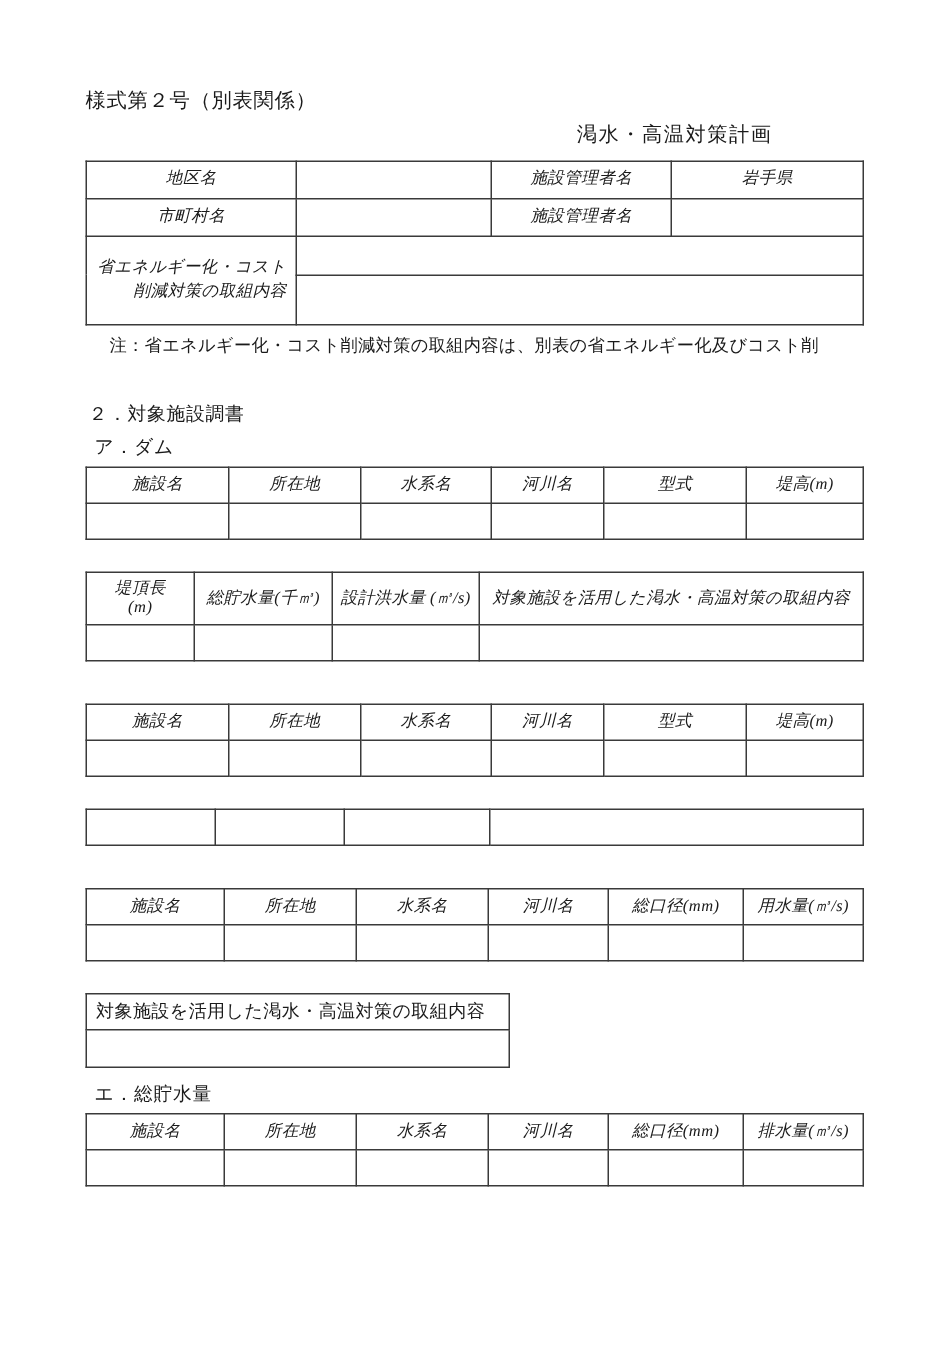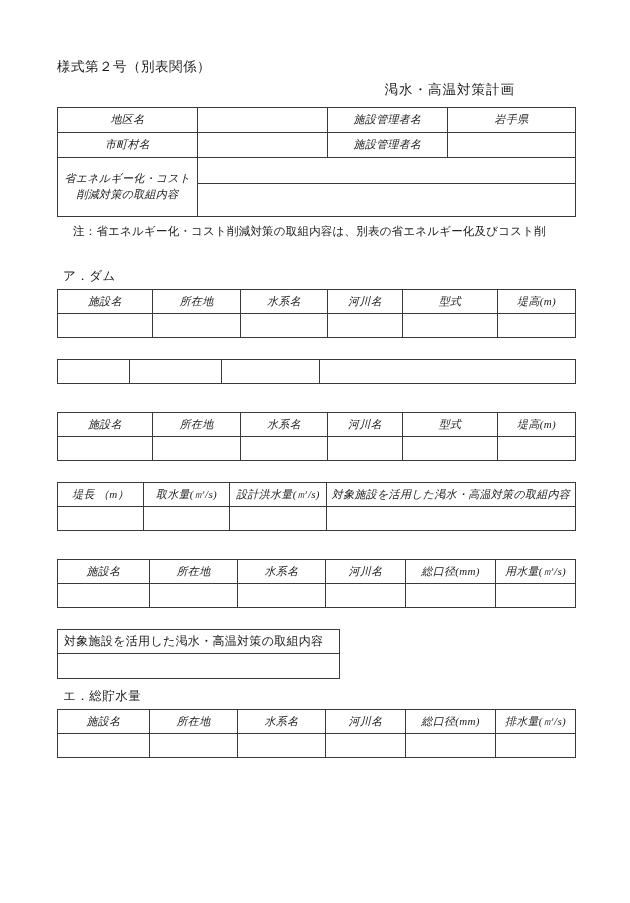--- a/index.html
+++ b/index.html
@@ -72,20 +72,21 @@
   }
   .tall td { height: 26px; }
 
   
   table.overview { width: 518px; }
   table.overview td { height: 22px; }
   table.overview td.label-merge {
     height: 54px;
     line-height: 1.45;
     padding: 2px 6px;
+    text-align: right;
   }
 
   
   .note {
     font-size: 11.5px;
     line-height: 1.5;
     letter-spacing: .2px;
     margin: 6px 0 0 0;
     padding-left: 42px;
     text-indent: -26px;
@@ -157,20 +158,21 @@
       </tr>
     </tbody>
   </table>
 
   <p class="note">
     <span>注：省エネルギー化・コスト削減対策の取組内容は、別表の省エネルギー化及びコスト削</span>
   </p>
 
   <div class="gap-lg"></div>
 
+  <div class="section-heading">２．対象施設調書</div>
 
   <div class="sub-heading">ア．ダム</div>
 
   <table class="grid">
     <colgroup>
       <col style="width:95px">
         <col style="width:88px">
         <col style="width:87px">
         <col style="width:75px">
         <col style="width:95px">
@@ -199,20 +201,29 @@
   <div class="gap-md"></div>
 
   <table class="grid">
     <colgroup>
       <col style="width:72px">
         <col style="width:92px">
         <col style="width:98px">
         <col style="width:256px">
     </colgroup>
     <tbody>
+      <tr>
+        <td class="two-line" style="height:32px">
+          <span>堤頂長</span><br>
+          <span>(m)</span>
+        </td>
+        <td>総貯水量(千㎥)</td>
+        <td>設計洪水量 (㎥/s)</td>
+        <td>対象施設を活用した渇水・高温対策の取組内容</td>
+      </tr>
       <tr class="tall">
         <td class="empty"></td>
         <td class="empty"></td>
         <td class="empty"></td>
         <td class="empty"></td>
       </tr>
     </tbody>
   </table>
 
   <div class="gap-lg"></div>
@@ -250,26 +261,20 @@
   <div class="gap-md"></div>
 
   <table class="grid">
     <colgroup>
       <col style="width:86px">
         <col style="width:86px">
         <col style="width:97px">
         <col style="width:249px">
     </colgroup>
     <tbody>
-      <tr>
-        <td>堤長 （m）</td>
-        <td>取水量(㎥/s)</td>
-        <td>設計洪水量(㎥/s)</td>
-        <td>対象施設を活用した渇水・高温対策の取組内容</td>
-      </tr>
       <tr class="tall">
         <td class="empty"></td>
         <td class="empty"></td>
         <td class="empty"></td>
         <td class="empty"></td>
       </tr>
     </tbody>
   </table>
 
   <div class="gap-lg"></div>

